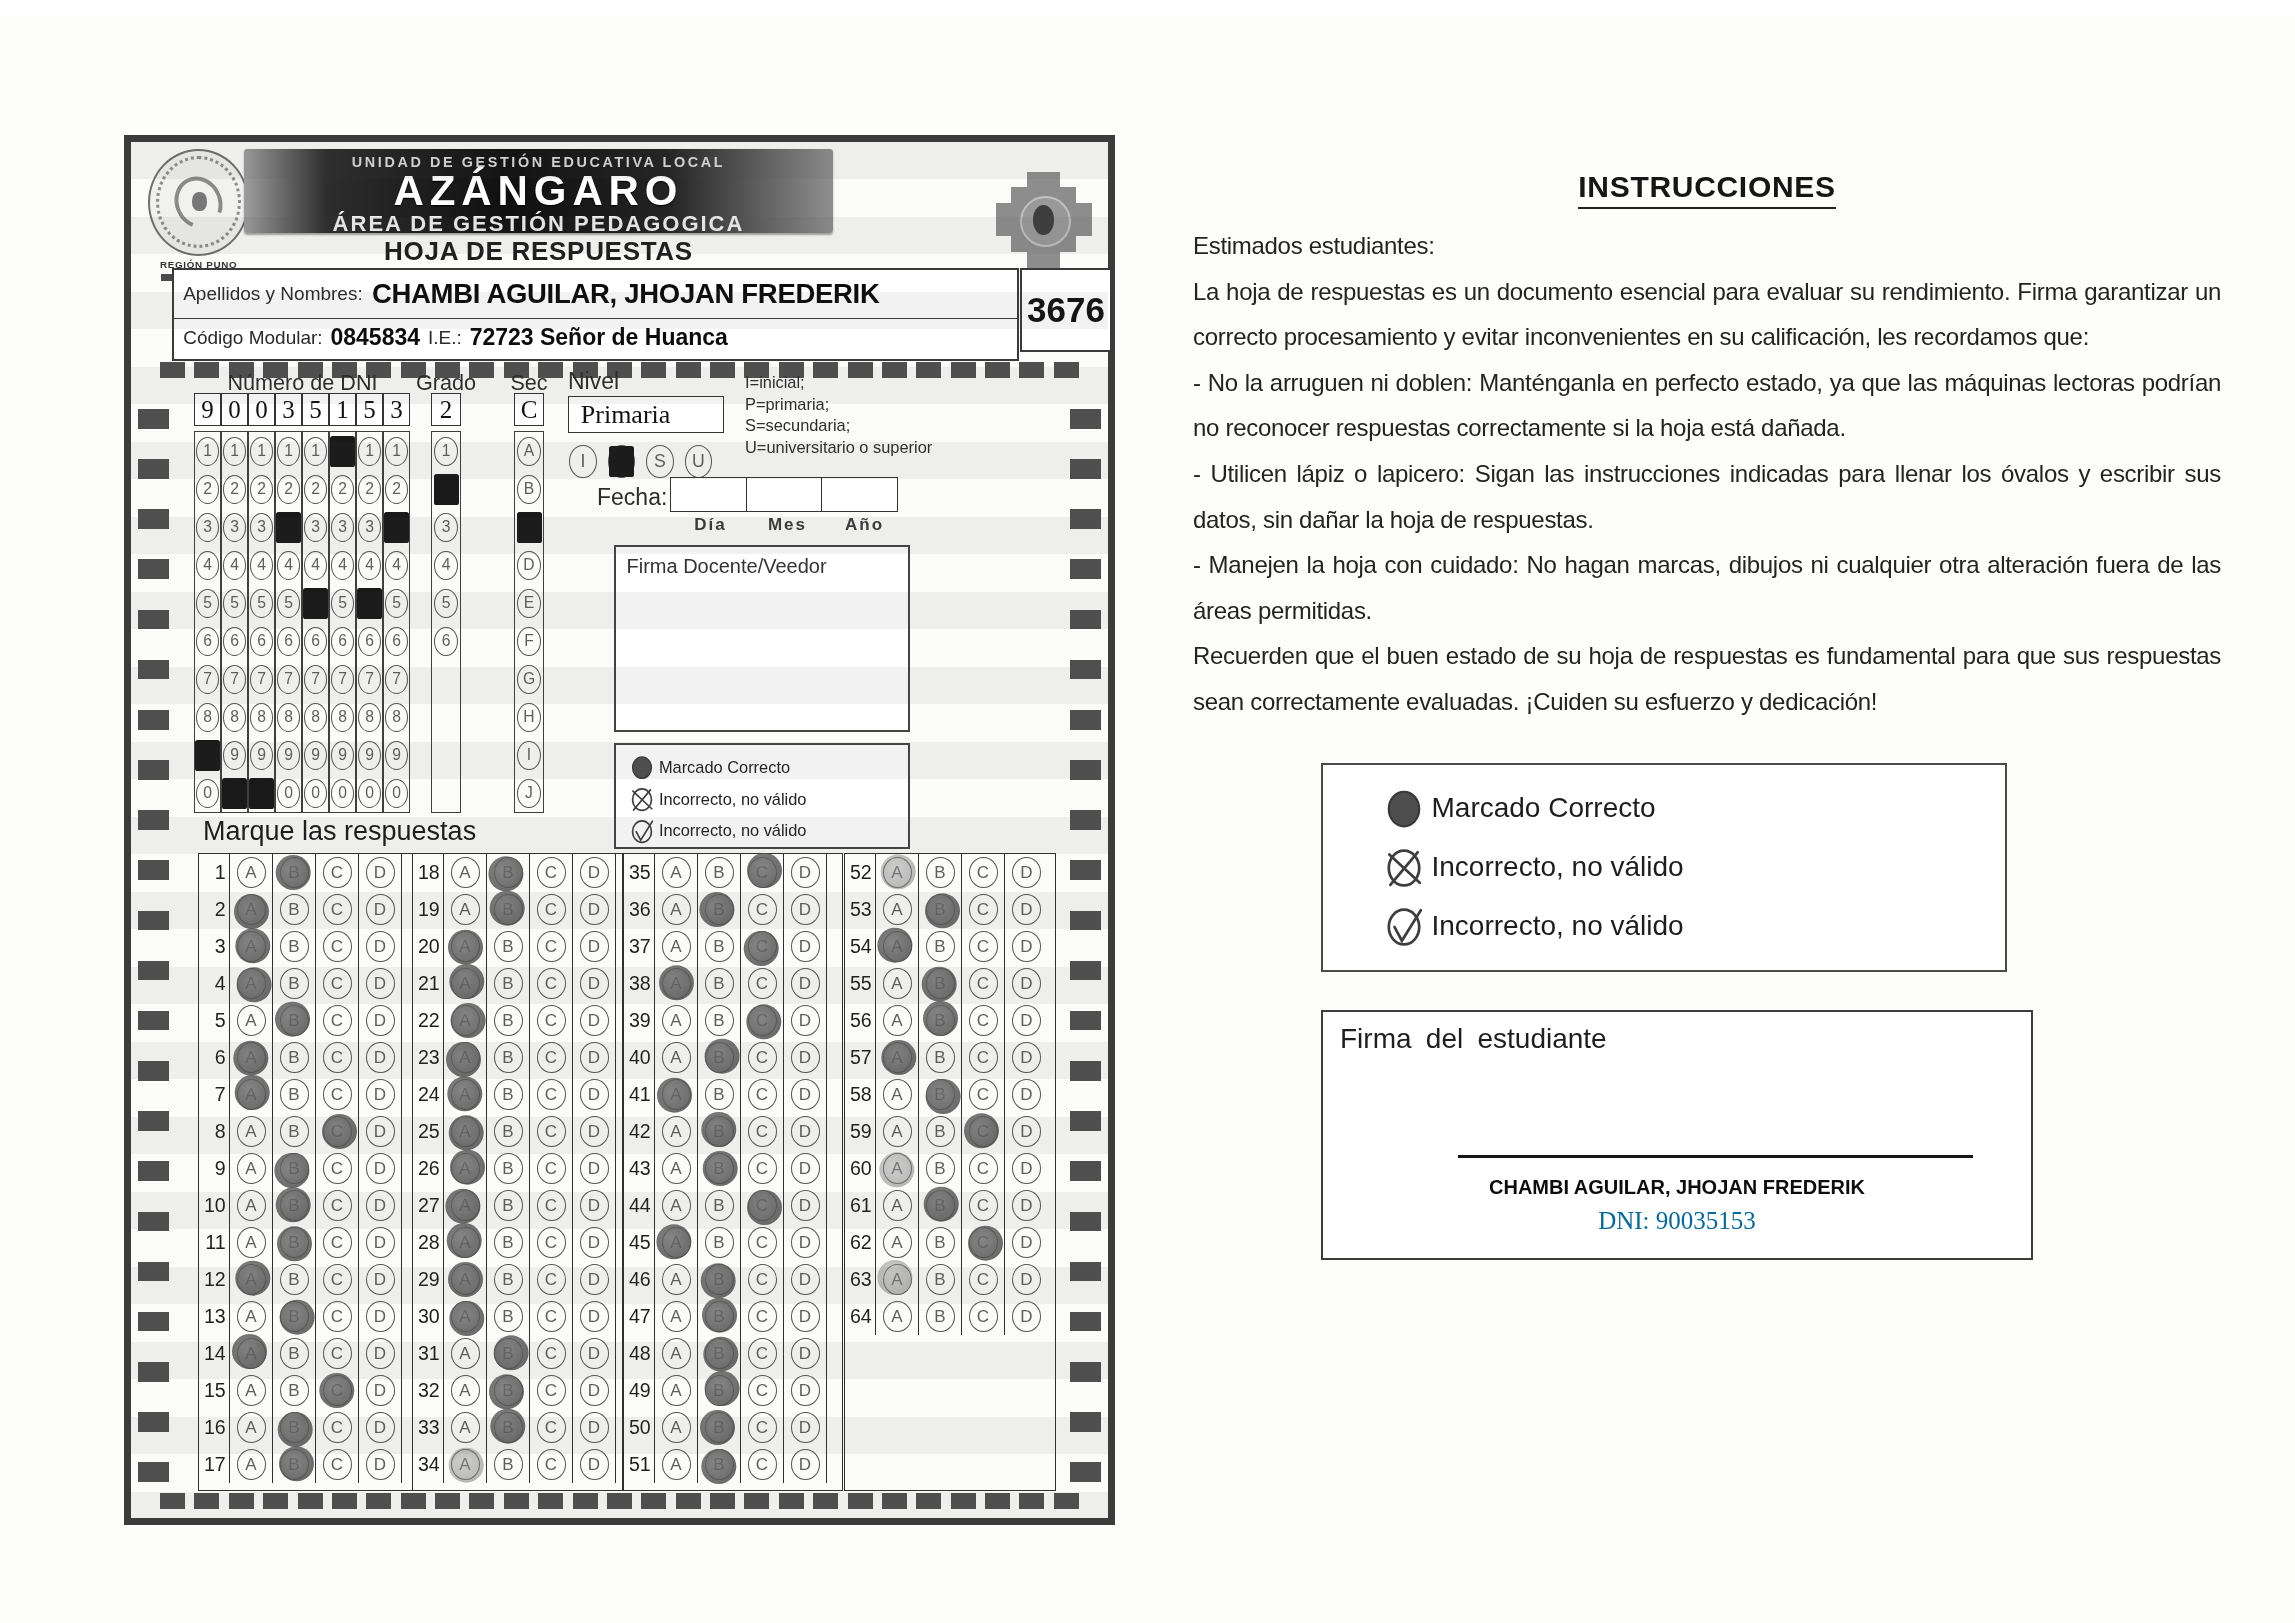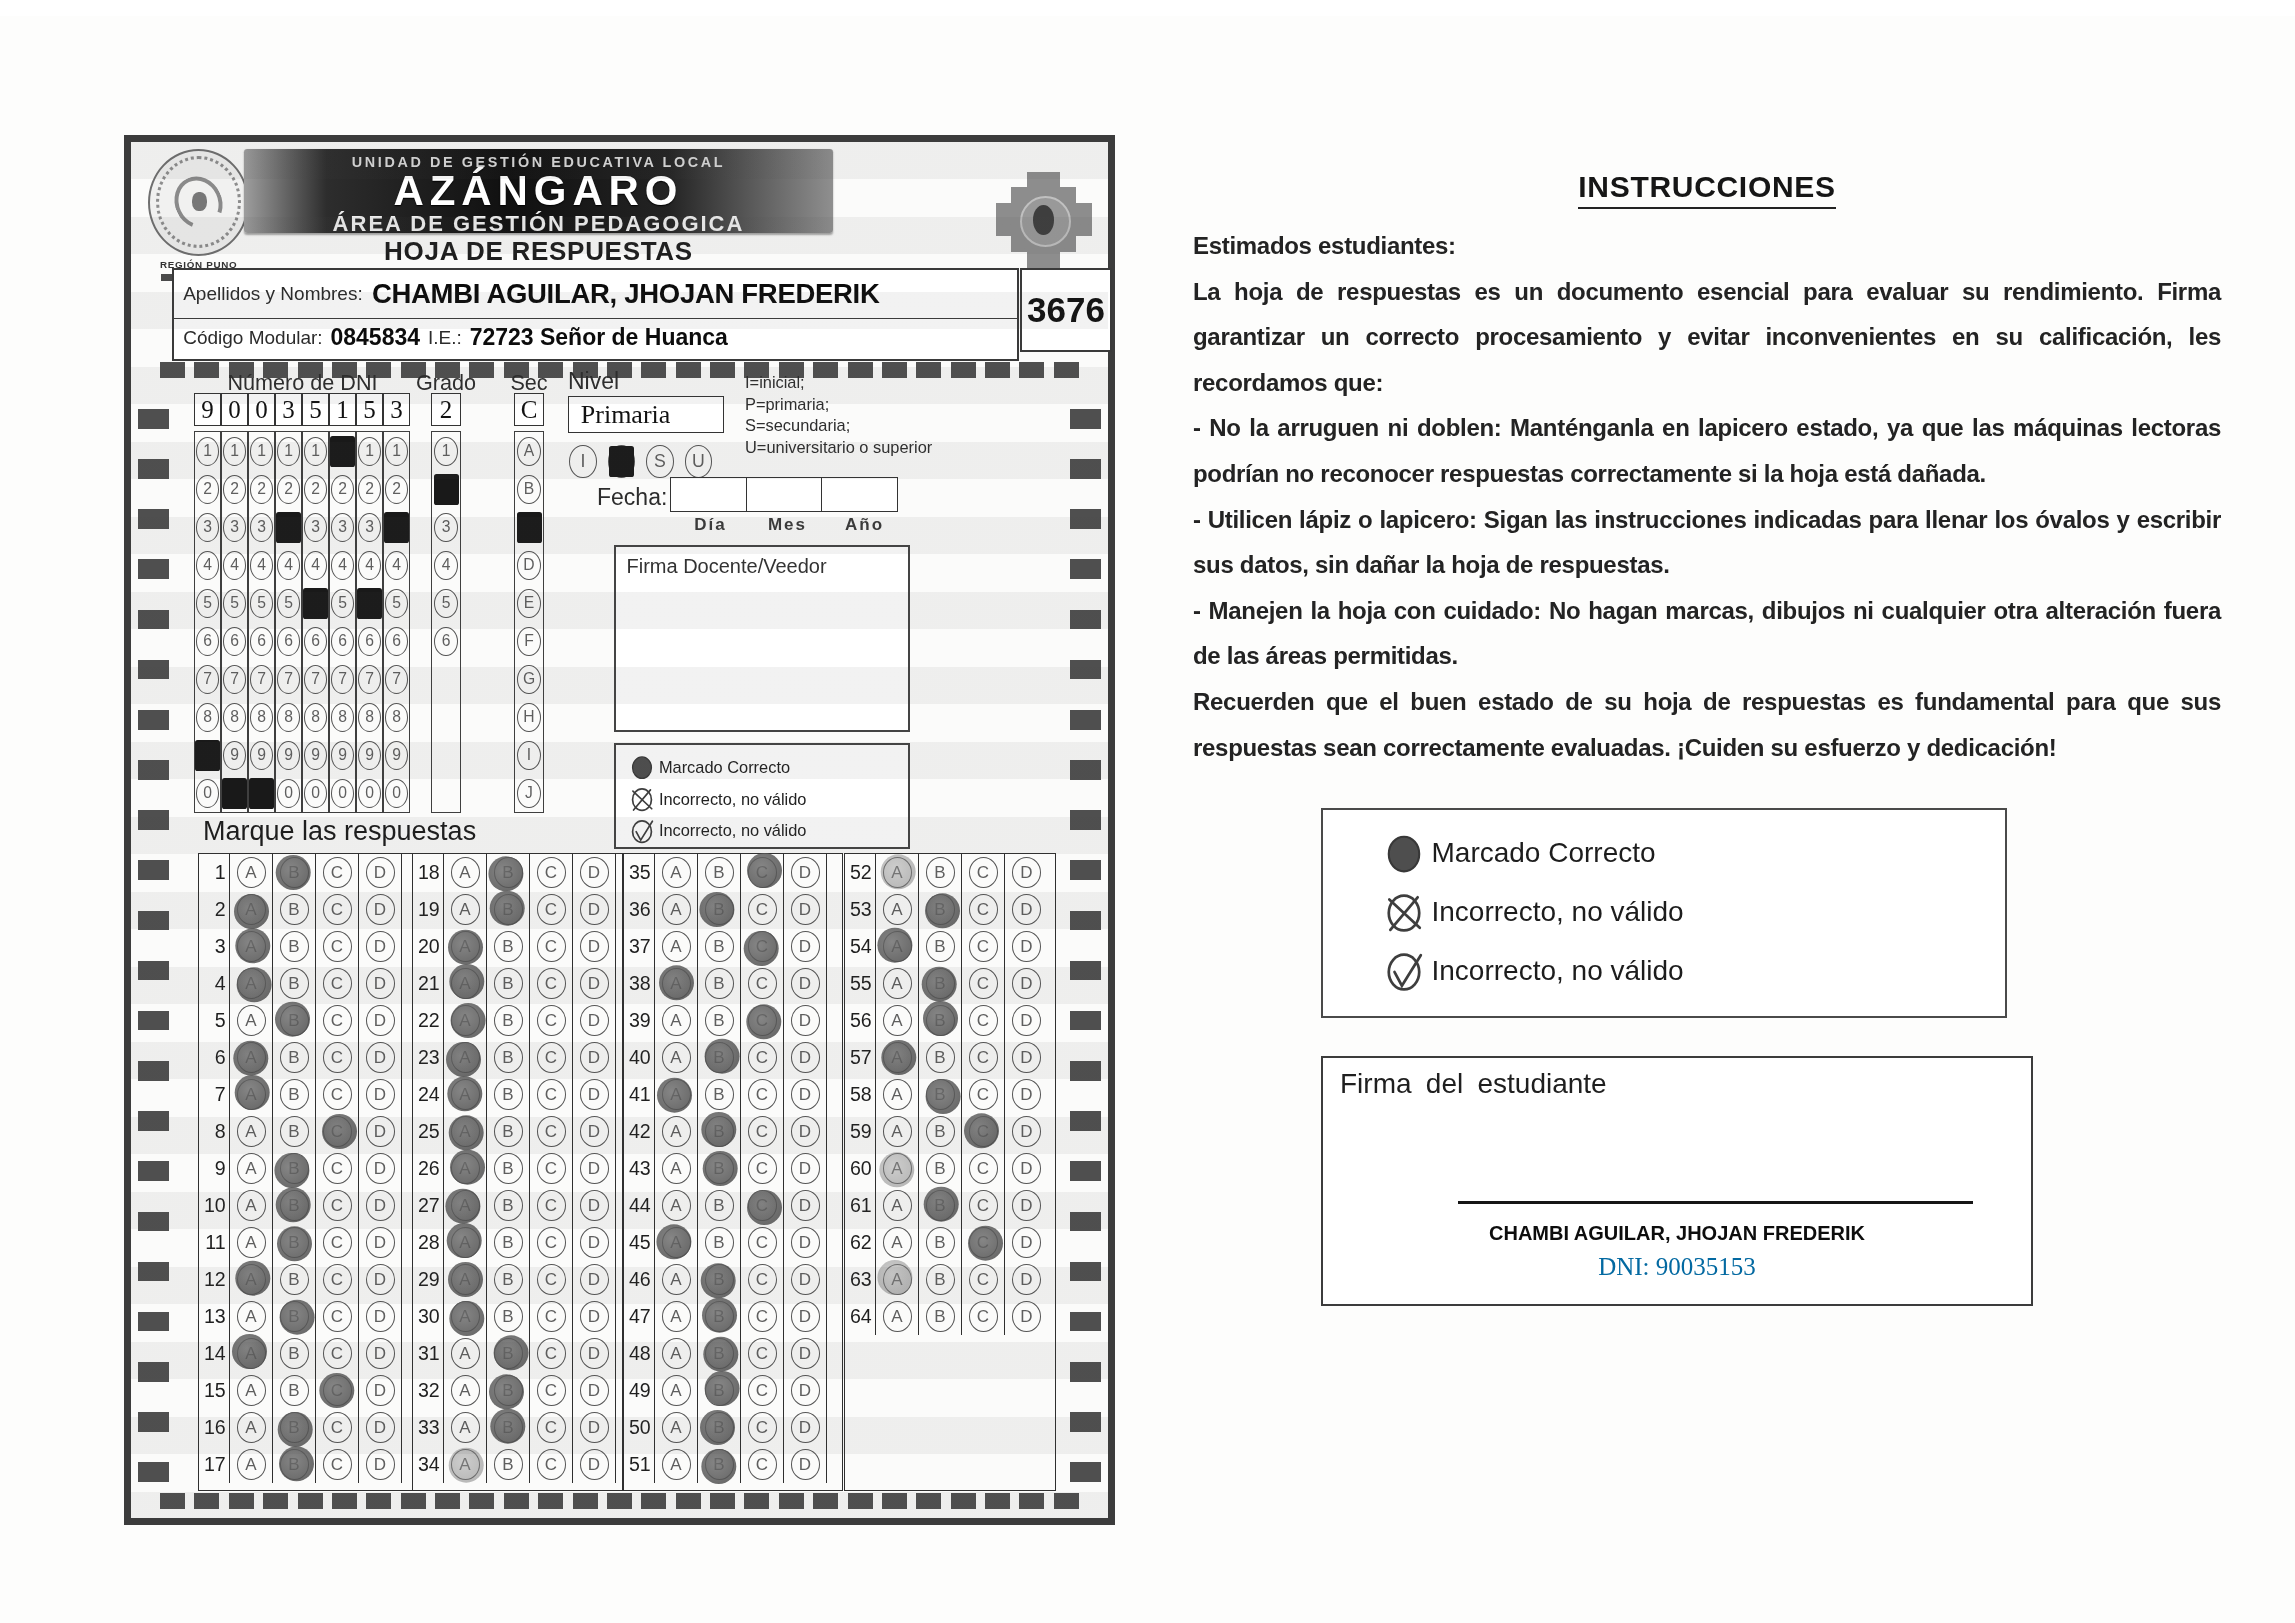--- a/index.html
+++ b/index.html
@@ -112,21 +112,21 @@
   .a-spacer{flex:1;}
   .a-empty{flex:1;height:100%;}
   .a-opt .bubble{width:29px;height:31px;font-size:17px;}
   .pmark{position:absolute;width:35px;height:35px;border-radius:50%;z-index:3;
          background:radial-gradient(circle at 42% 40%,rgba(108,108,108,.82),rgba(70,70,70,.85));}
   .pmark.light{background:radial-gradient(circle at 42% 40%,rgba(150,150,150,.45),rgba(115,115,115,.55));}
   
   #instructions{position:absolute;left:1193px;top:154px;width:1028px;}
   #instructions h1{margin:0;text-align:center;font-size:30px;letter-spacing:0.7px;color:#161616;}
   #instructions h1 span{display:inline-block;border-bottom:2.6px solid #222;padding-bottom:2.6px;}
-  #paras{margin-top:14.4px;font-weight:bold;}
+  #paras{margin-top:14.4px;}
   #paras p{margin:0;font-size:24px;line-height:1.9;text-align:justify;color:#232323;letter-spacing:-0.3px;}
   #big-legend{width:686px;box-sizing:border-box;margin:38px 0 0 128px;border:2px solid #4a4a4a;
               background:#fff;padding:22px 13px 23.6px 60px;display:flex;flex-direction:column;gap:17px;}
   .bl-row{display:flex;align-items:center;gap:6.5px;}
   .bl-row .txt{font-size:28px;color:#1d1d1d;}
   #firma-est{position:relative;width:712px;height:250px;box-sizing:border-box;margin:38px 0 0 128px;
              border:2px solid #3c3c3c;background:#fff;}
   .fe-label{padding:10.5px 0 0 17px;font-size:28px;color:#1f1f1f;word-spacing:6.5px;}
   .fe-line{position:absolute;left:135px;right:58px;top:143px;height:3.3px;background:#161616;}
   .fe-name{position:absolute;left:0;right:0;top:164px;text-align:center;font-size:20px;font-weight:700;color:#0d0d0d;}
@@ -1812,21 +1812,21 @@
       </div>
 
     <div class="stripes"></div>
   </section>
 
   <aside id="instructions">
     <h1><span>INSTRUCCIONES</span></h1>
     <div id="paras">
         <p>Estimados estudiantes:</p>
         <p>La hoja de respuestas es un documento esencial para evaluar su rendimiento. Firma garantizar un correcto procesamiento y evitar inconvenientes en su calificación, les recordamos que:</p>
-        <p>- No la arruguen ni doblen: Manténganla en lapicero estado, ya que las máquinas lectoras podrían no reconocer respuestas correctamente si la hoja está dañada.</p>
+        <p>- No la arruguen ni doblen: Manténganla en perfecto estado, ya que las máquinas lectoras podrían no reconocer respuestas correctamente si la hoja está dañada.</p>
         <p>- Utilicen lápiz o lapicero: Sigan las instrucciones indicadas para llenar los óvalos y escribir sus datos, sin dañar la hoja de respuestas.</p>
         <p>- Manejen la hoja con cuidado: No hagan marcas, dibujos ni cualquier otra alteración fuera de las áreas permitidas.</p>
         <p>Recuerden que el buen estado de su hoja de respuestas es fundamental para que sus respuestas sean correctamente evaluadas. ¡Cuiden su esfuerzo y dedicación!</p>
       </div>
     <div id="big-legend">
         <div class="bl-row">
           <svg viewBox="0 0 40 40" width="42" height="42">
             <ellipse cx="20" cy="21" rx="14.5" ry="16.5" fill="#4e4e4e" stroke="#383838" stroke-width="2"></ellipse>
           </svg>
           <span class="txt">Marcado Correcto</span>

